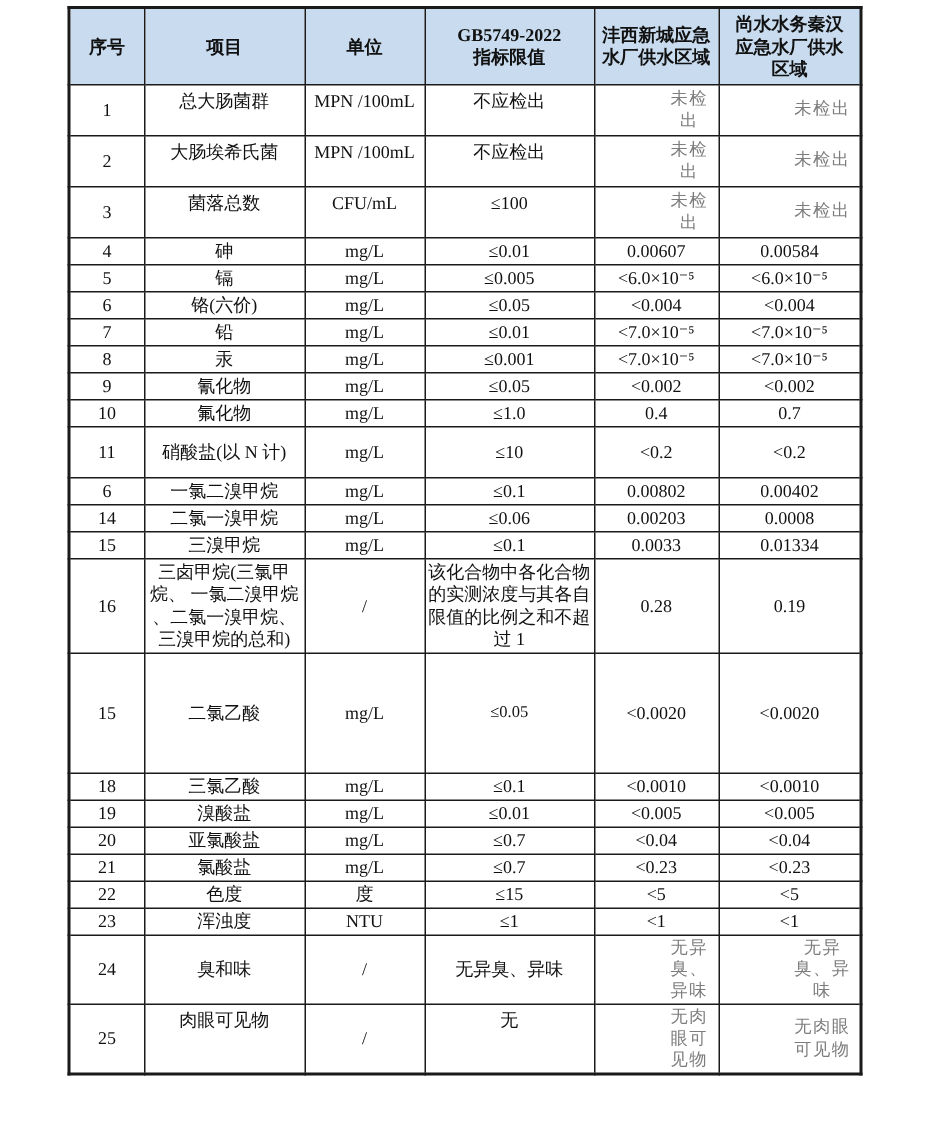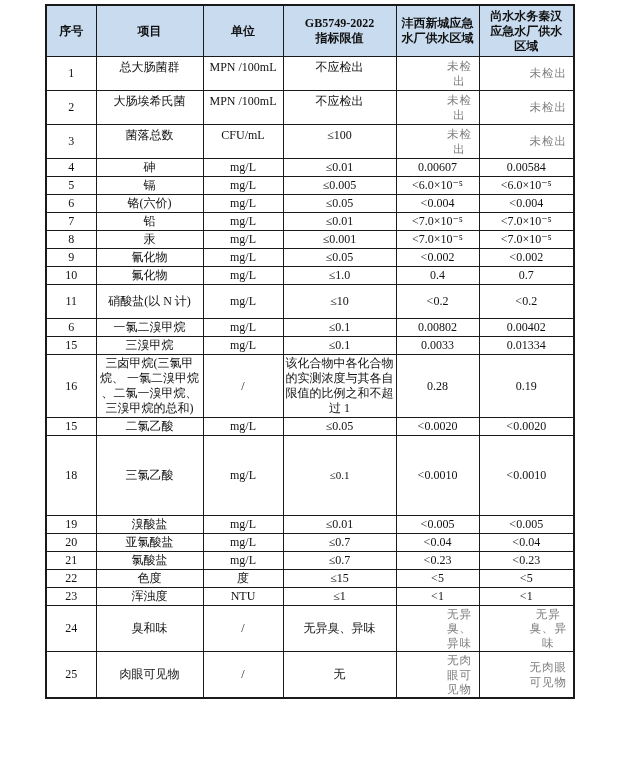--- a/index.html
+++ b/index.html
@@ -176,20 +176,28 @@
         </tr>
         <tr>
           <td class="col-no">6</td>
           <td class="col-item">一氯二溴甲烷</td>
           <td class="col-unit">mg/L</td>
           <td class="col-limit">≤0.1</td>
           <td class="col-v1">0.00802</td>
           <td class="col-v2">0.00402</td>
         </tr>
         <tr>
+          <td class="col-no">14</td>
+          <td class="col-item">二氯一溴甲烷</td>
+          <td class="col-unit">mg/L</td>
+          <td class="col-limit">≤0.06</td>
+          <td class="col-v1">0.00203</td>
+          <td class="col-v2">0.0008</td>
+        </tr>
+        <tr>
           <td class="col-no">15</td>
           <td class="col-item">三溴甲烷</td>
           <td class="col-unit">mg/L</td>
           <td class="col-limit">≤0.1</td>
           <td class="col-v1">0.0033</td>
           <td class="col-v2">0.01334</td>
         </tr>
         <tr>
           <td class="col-no">16</td>
           <td class="col-item">三卤甲烷(三氯甲烷、 一氯二溴甲烷 、二氯一溴甲烷、三溴甲烷的总和)</td>

